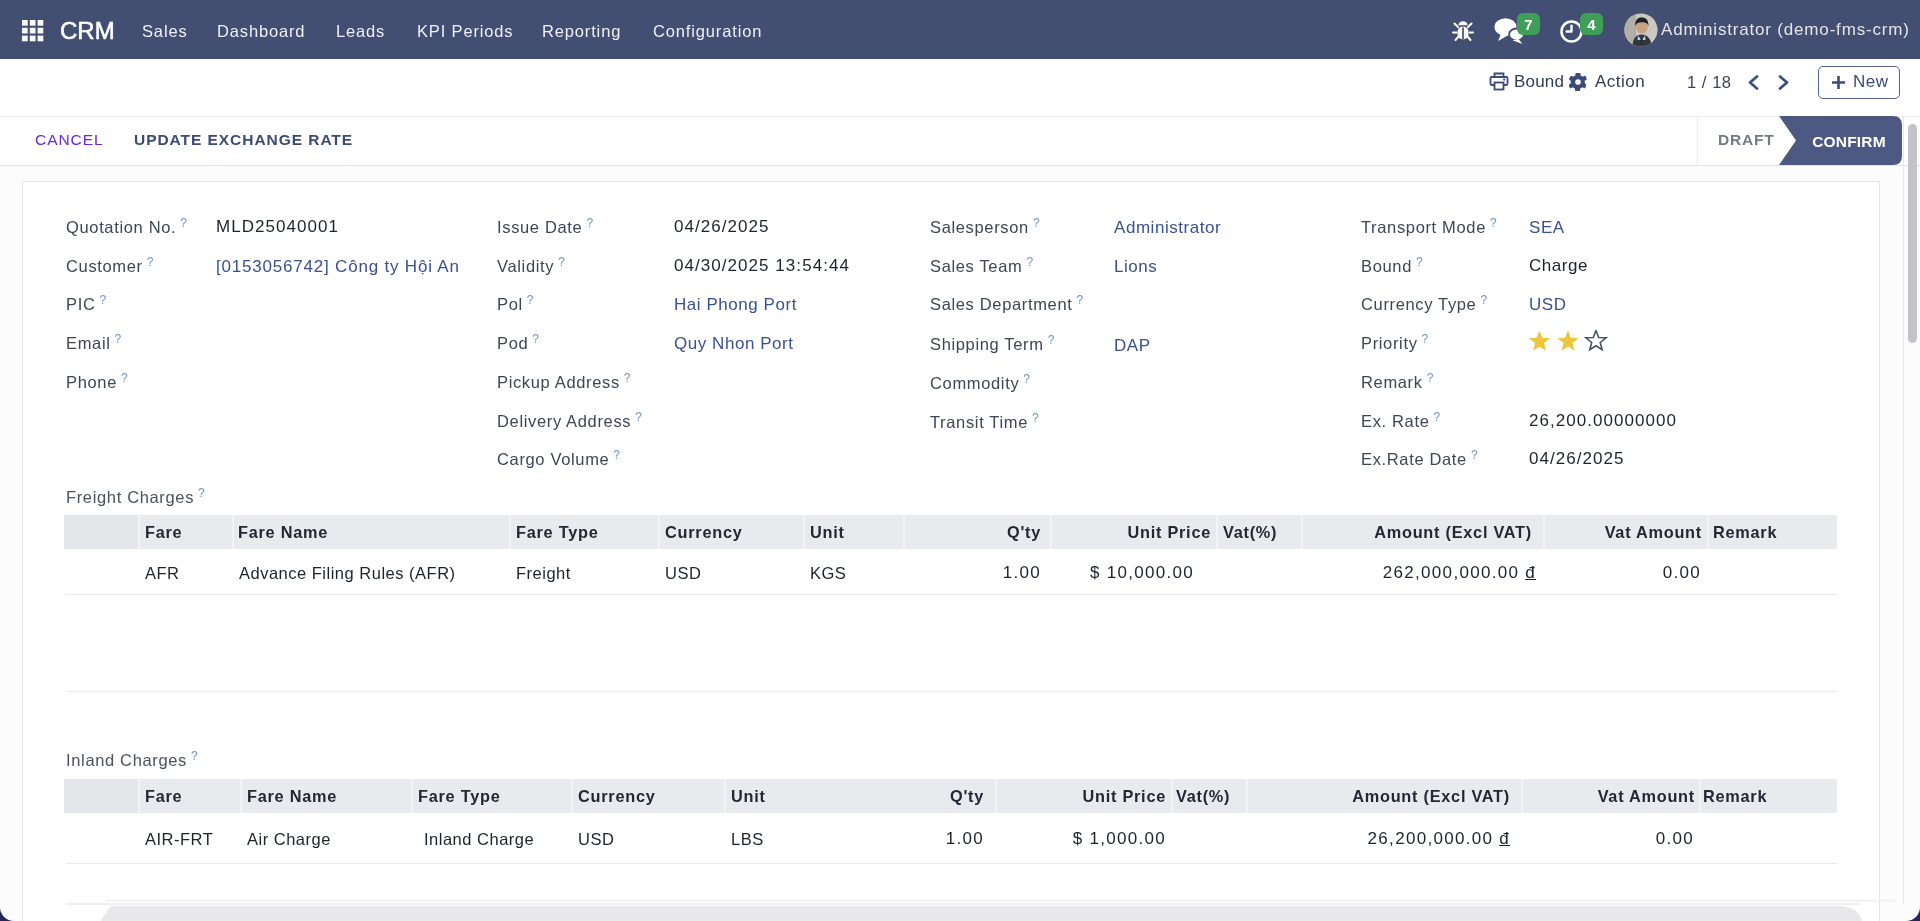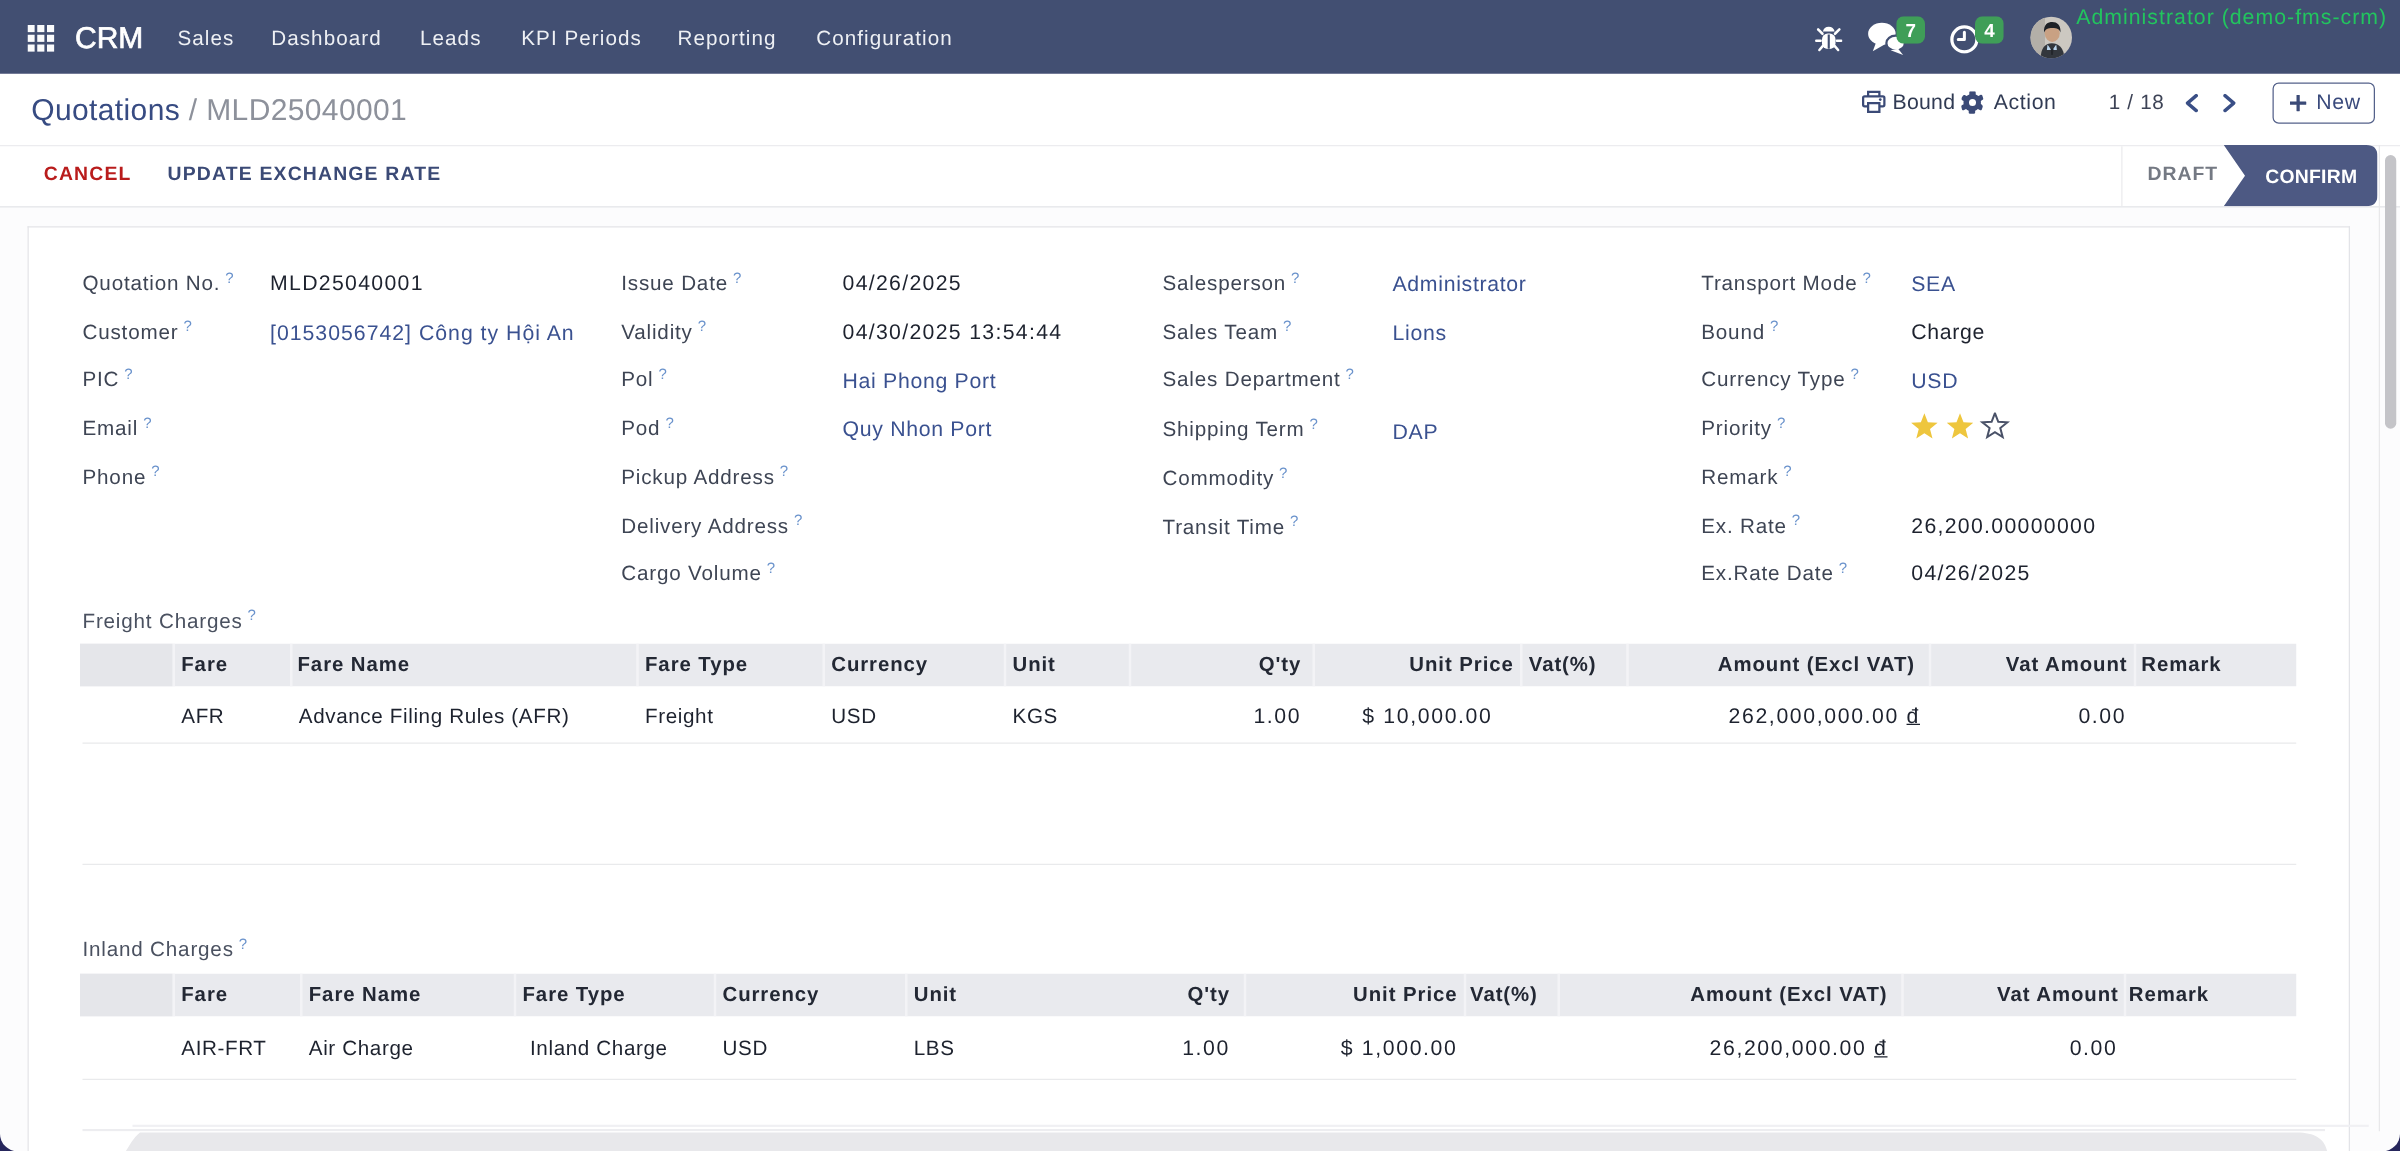--- a/index.html
+++ b/index.html
@@ -80,25 +80,24 @@
 <g clip-path="url(#av)">
 <rect width="34" height="34" fill="#ccc8c1"></rect>
 <rect x="0" y="0" width="12" height="34" fill="#b3afa8"></rect>
 <path d="M8.5 34 C8.5 25 12.5 21.5 17.5 21.5 C22.5 21.5 27.5 25 27.5 34 Z" fill="#33373d"></path>
 <path d="M14 22.5 L17.5 27.5 L21 22.5 L21.5 27 L13.5 27 Z" fill="#b9d4ec"></path>
 <path d="M16.6 26 L18.8 26 L18.2 31 L17 31 Z" fill="#23262b"></path>
 <ellipse cx="17.8" cy="13.5" rx="6" ry="7" fill="#c9a183"></ellipse>
 <path d="M11.2 13 C10.8 6 14.5 4.5 17.8 4.5 C21.8 4.5 24.8 7 24.4 13 C23.4 10 21.8 9.3 17.8 9.3 C14.2 9.3 12.4 10.2 11.2 13 Z" fill="#1e2126"></path>
 </g>
     </svg>
-<div class="nitem" style="left:1661px;top:4px;font-size:17px;letter-spacing:.82px;color:#22c55e">Administrator (demo-fms-crm)</div>
+<div class="nitem" style="left:1661px;top:20px;font-size:17px;letter-spacing:.82px;color:#e5e5e5">Administrator (demo-fms-crm)</div>
 </div>
 <div class="white">
 <div class="abs" style="left:0;top:0;width:1920px;height:107px;background:#fff"></div>
-<div class="abs" style="left:25px;top:16px;font-size:24px;line-height:27px;letter-spacing:.3px"><span style="color:#374b82">Quotations</span><span style="color:#8d919b"> / MLD25040001</span></div>
 <svg class="abs" style="left:1489px;top:13px" width="20" height="19" viewBox="0 0 20 19" fill="none" stroke="#3b4a77">
 <path d="M5.5 5 V1.5 H14.5 V5" stroke-width="1.8"></path>
 <rect x="1.5" y="5" width="17" height="8" rx="1.2" stroke-width="1.8"></rect>
 <rect x="5.5" y="10.5" width="9" height="7" stroke-width="1.8" fill="#fff"></rect>
 <circle cx="15.2" cy="7.6" r="1.1" fill="#3b4a77" stroke="none"></circle>
 </svg>
 <div class="vdark" style="left:1514px;top:13px;font-size:17px;letter-spacing:.2px;color:#313b54">Bound</div>
 <svg class="abs" style="left:1569px;top:14px" width="18" height="18" viewBox="0 0 512 512" fill="#3b4a77">
 <path d="M487 316l-42-24c4-24 4-48 0-72l42-24c13-8 18-24 13-38-22-70-22-69-36-75-10-4-22-3-31 3l-42 24c-18-16-39-28-62-36V26c0-15-11-26-26-26h-94c-15 0-26 11-26 26v48c-23 8-44 20-62 36l-42-24c-13-7-30-3-38 10-43 66-41 67-29 103l42 24c-4 24-4 48 0 72l-42 24c-13 8-18 24-13 38 22 70 22 69 36 75 10 4 22 3 31-3l42-24c18 16 39 28 62 36v48c0 15 11 26 26 26h94c15 0 26-11 26-26v-48c23-8 44-20 62-36l42 24c9 6 21 7 31 3 14-6 14-5 36-75 5-14 0-30-13-38zM256 336a80 80 0 1 1 0-160 80 80 0 0 1 0 160z"></path>
     </svg>
@@ -110,21 +109,21 @@
 <svg class="abs" style="left:1778px;top:16px" width="12" height="15" viewBox="0 0 12 15">
       <path d="M2 1.5 L9 7.5 L2 13.5" fill="none" stroke="#3a4f86" stroke-width="2.7" stroke-linecap="round" stroke-linejoin="round"></path>
     </svg>
 <div class="abs" style="left:1818px;top:7px;width:82px;height:33px;border:1px solid #54618a;border-radius:5px;background:#fff"></div>
 <svg class="abs" style="left:1832px;top:17px" width="13" height="13" viewBox="0 0 13 13">
       <path d="M6.5 0.5 V12.5 M0.5 6.5 H12.5" stroke="#3b4a77" stroke-width="2.6" stroke-linecap="round"></path>
     </svg>
 <div class="vdark" style="left:1853px;top:13px;font-size:17px;color:#3a4a7c">New</div>
 <div class="hline" style="left:0;top:57px;width:1920px;background:#ececef"></div>
 <div class="hline" style="left:0;top:106px;width:1920px;background:#e2e3e7"></div>
-<div class="abs" style="left:35px;top:72px;font-size:15.5px;font-weight:700;letter-spacing:.95px;color:#b91c1c">CANCEL</div>
+<div class="abs" style="left:35px;top:72px;font-size:15.5px;font-weight:400;letter-spacing:.95px;color:#6d28d9">CANCEL</div>
 <div class="abs" style="left:134px;top:72px;font-size:15.5px;font-weight:700;letter-spacing:.95px;color:#3b4a76">UPDATE EXCHANGE RATE</div>
 <div class="vline" style="left:1697px;top:58px;height:48px;background:#ebebee"></div>
 <div class="abs" style="left:1718px;top:72px;font-size:15.5px;font-weight:700;letter-spacing:.8px;color:#747983">DRAFT</div>
 <svg class="abs" style="left:1779px;top:57px" width="123" height="49" viewBox="0 0 123 49">
 <path d="M0 0 H114 Q123 0 123 9 V40 Q123 49 114 49 H0 L17 24.5 Z" fill="#4d5983"></path>
 <text x="70" y="30.5" font-family="Liberation Sans" font-size="15.5" font-weight="700" letter-spacing=".2" fill="#fff" text-anchor="middle">CONFIRM</text>
     </svg>
 <div class="abs" style="left:22px;top:122px;width:1858px;height:740px;background:#fff;border:1px solid #e3e4e8;border-bottom:none"></div>
 <div class="lbl" style="left:66px;top:158px">Quotation No.<sup>?</sup></div>
 <div class="vdark num" style="left:216px;top:158px">MLD25040001</div>

